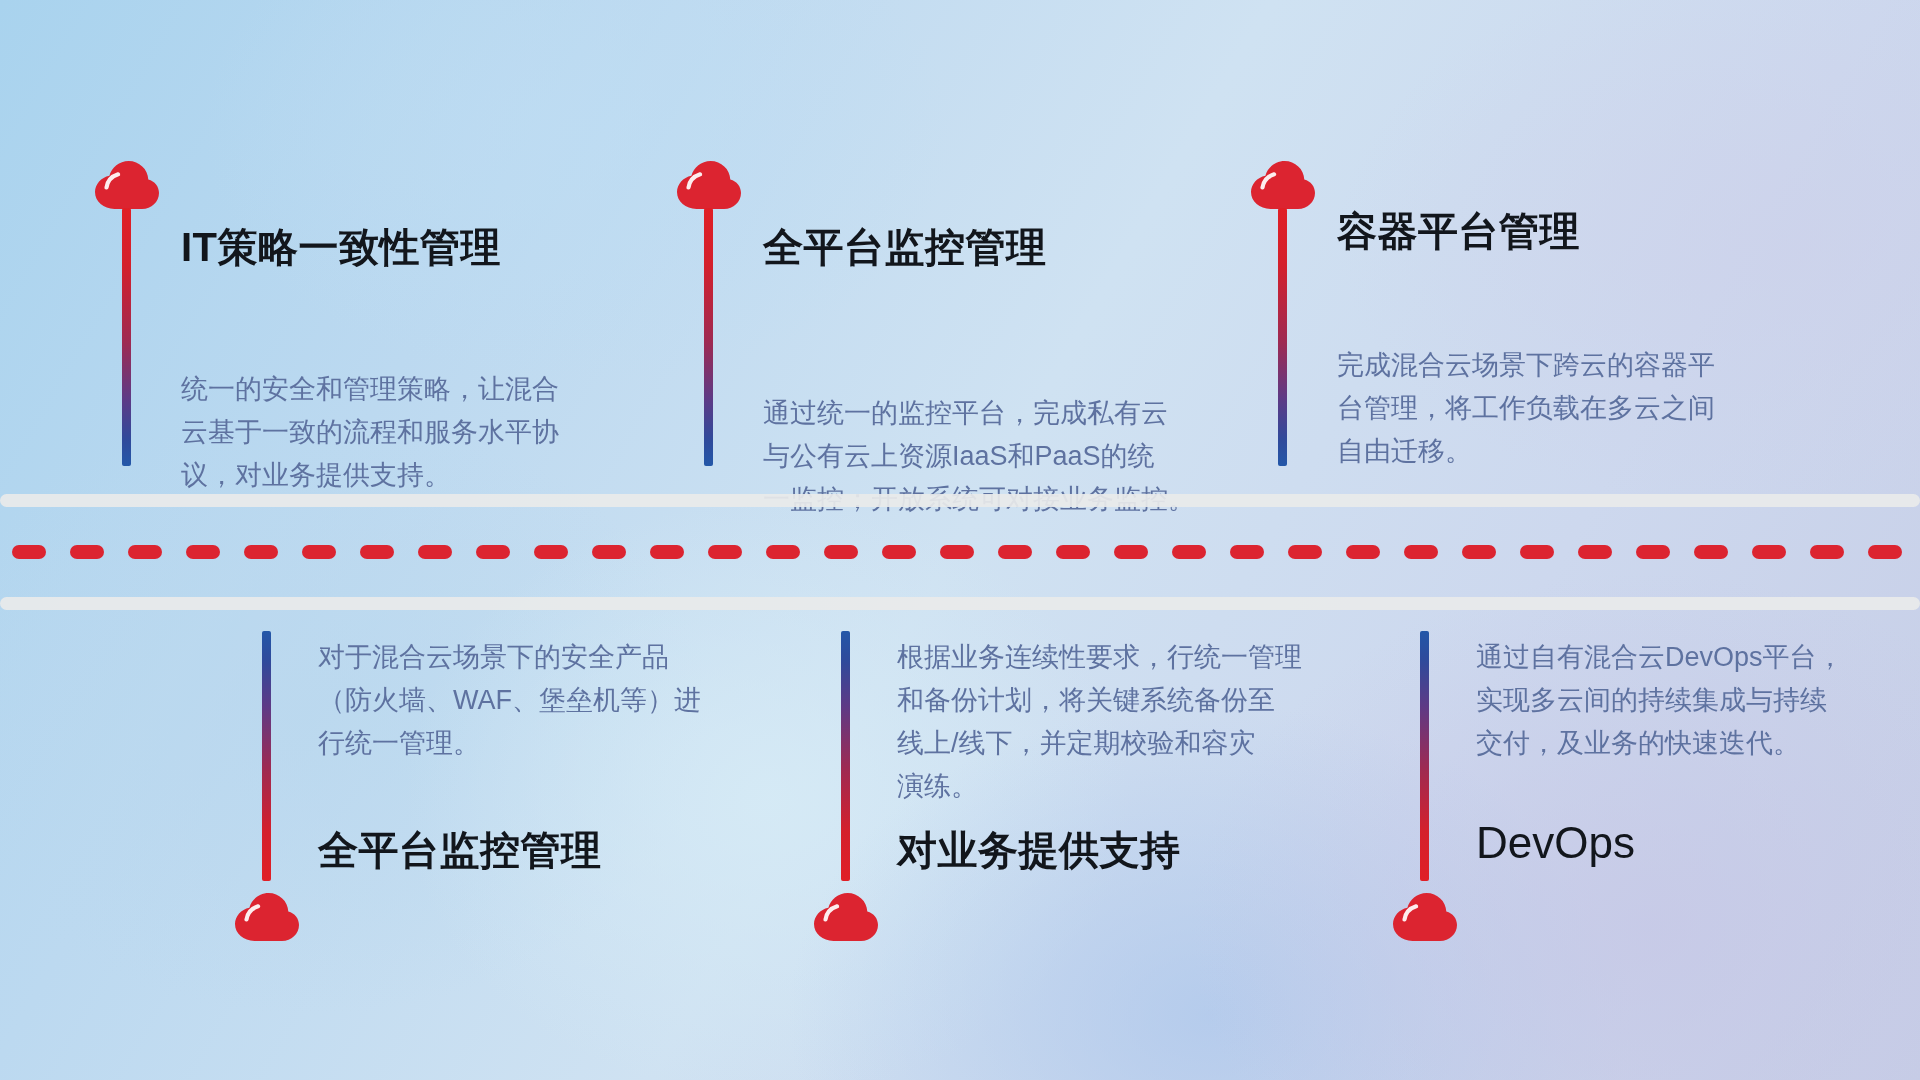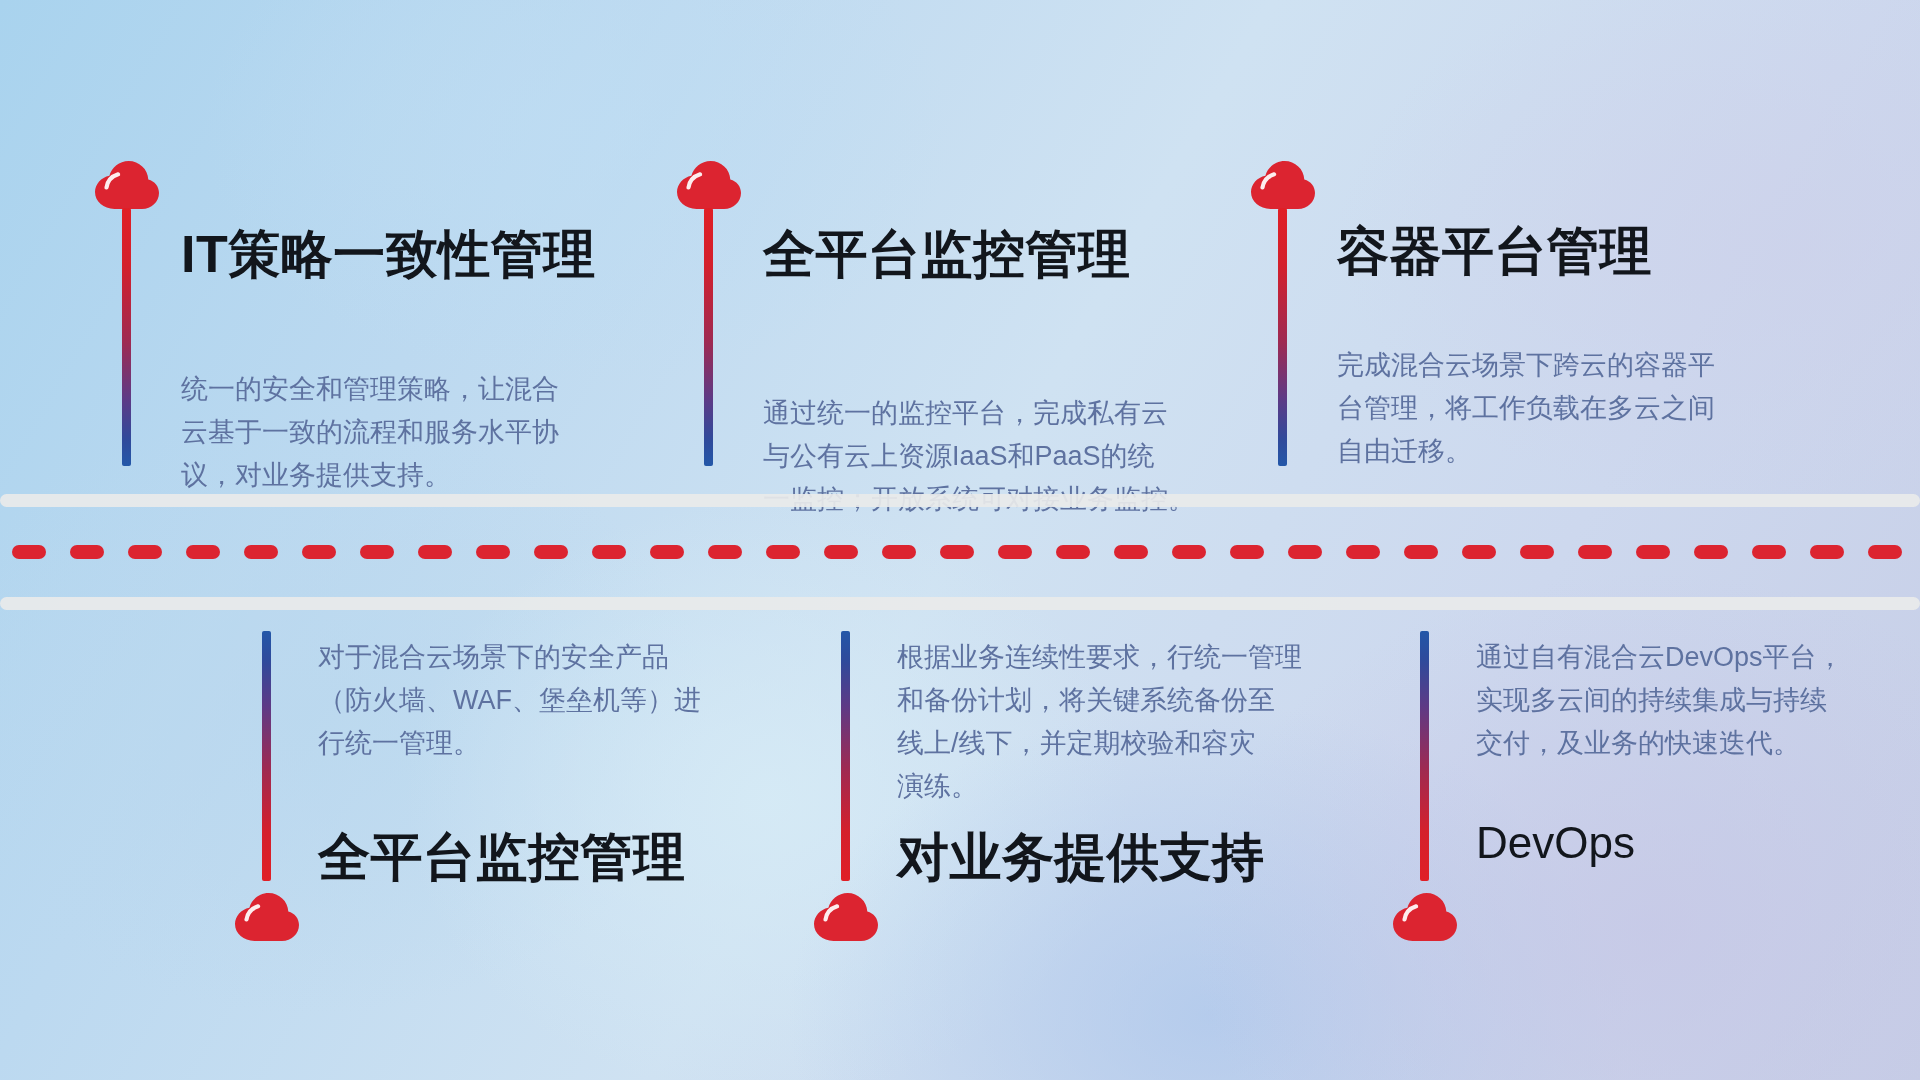--- a/index.html
+++ b/index.html
@@ -83,21 +83,21 @@
     background: linear-gradient(to bottom, #e01f26 0%, #d4202c 22%, #9e2a52 52%, #5d3a86 74%, #2f4a9b 90%, #2357a8 100%);
   }
   .stem.up {
     
     background: linear-gradient(to bottom, #2357a8 0%, #2f4a9b 12%, #5d3a86 30%, #9e2a52 55%, #d4202c 80%, #e01f26 100%);
   }
 
   
   .heading {
     position: absolute;
-    font-size: 52px;
+    font-size: 40px;
     font-weight: bold;
     color: #12161c;
     white-space: nowrap;
     letter-spacing: 0.5px;
   }
   .heading.latin {
     font-weight: normal;
     font-size: 44px;
     letter-spacing: 0px;
   }
@@ -143,21 +143,21 @@
   </div>
 
   <div class="item">
     <div class="cloud" style="left:1250px; top:160px;">
       <svg viewBox="0 0 66 50" xmlns="http://www.w3.org/2000/svg">
         <path d="M20.5 49C9.6 49 1 41.6 1 32.1c0-8 6.1-14.7 14.4-16.4C17.6 7.4 25.3 1 34.6 1c10.6 0 19.3 8.2 19.7 18.5C60.8 21.2 65 26.6 65 33c0 8.8-7.6 16-17 16z" fill="#dc2430"></path>
         <path d="M12.5 27.5c0.9-6.2 5.4-11.2 11.6-13.2" stroke="#ffffff" stroke-width="4.2" stroke-linecap="round" fill="none" opacity="0.92"></path>
       </svg>
     </div>
     <div class="stem down" style="left:1278px; top:208px; height:258px;"></div>
-    <div class="heading" style="left:1337px; top:217px;text-align:center;">容器平台管理</div>
+    <div class="heading" style="left:1337px; top:204px;text-align:center;">容器平台管理</div>
     <div class="body" style="left:1337px; top:344px; width:460px;">完成混合云场景下跨云的容器平
 台管理，将工作负载在多云之间
 自由迁移。</div>
   </div>
 
   <div class="divider-band">
     <div class="divider-bar top"></div>
     <div class="divider-dashes" id="dash-row">
         <span class="dash" style="left: 12px; width: 34px; background: rgb(220, 36, 48);"></span>
         <span class="dash" style="left: 70px; width: 34px; background: rgb(220, 36, 48);"></span>

